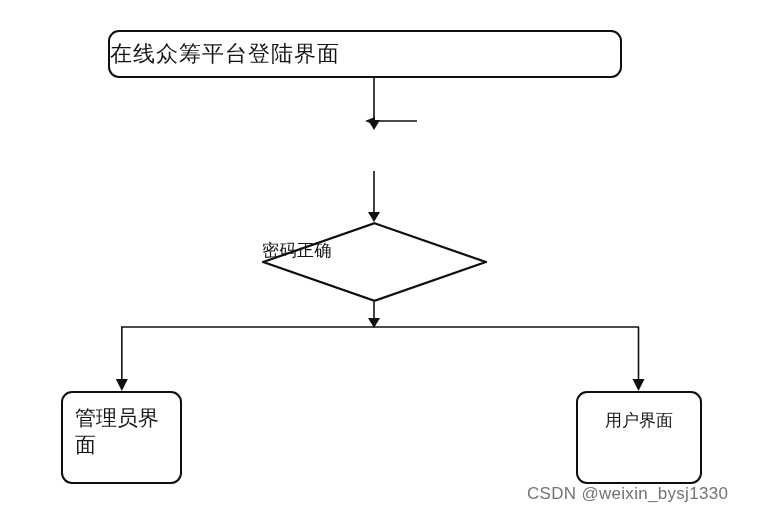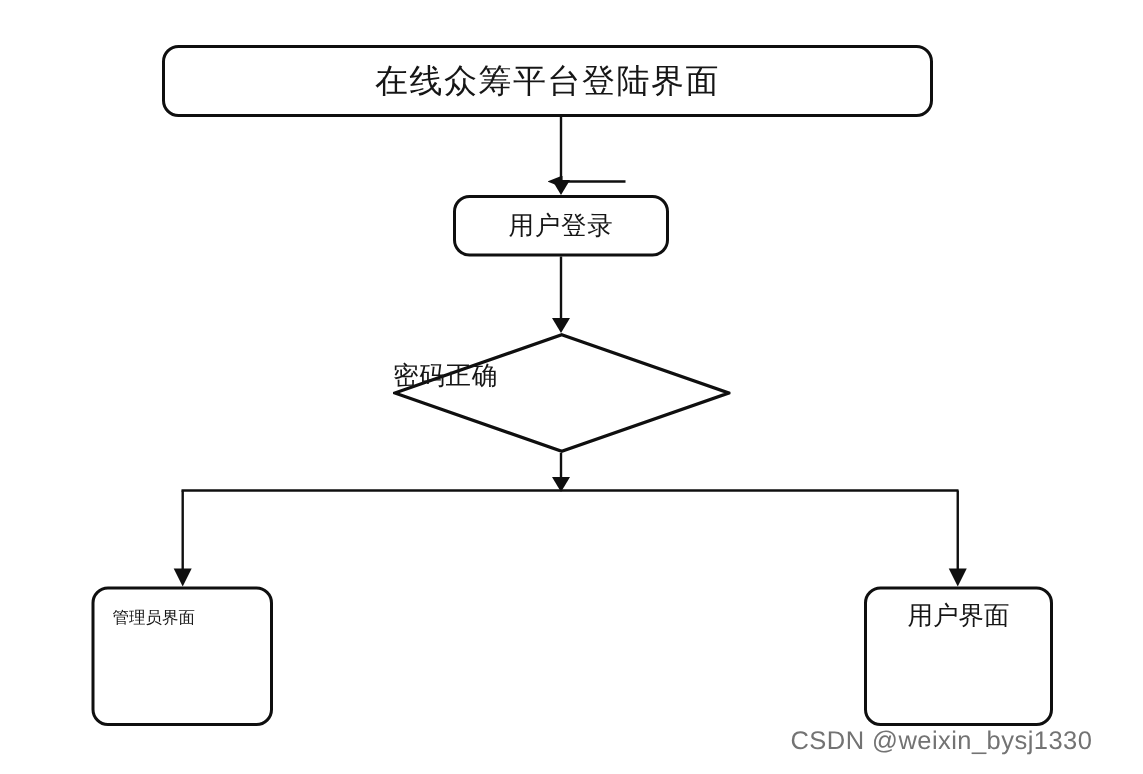--- a/index.html
+++ b/index.html
@@ -31,21 +31,20 @@
     display: block;
     line-height: 1.28;
     white-space: pre-wrap;
   }
 
   
   #node-title {
     left: 108px; top: 30px;
     width: 514px; height: 48px;
     align-items: center;
-    justify-content: center;
   }
   #node-title .node-text {
     font-size: 22px;
     letter-spacing: 1px;
   }
 
   #node-login {
     left: 302px; top: 130px;
     width: 144px; height: 41px;
     align-items: center;
@@ -57,30 +56,30 @@
   }
 
   #node-admin {
     left: 61px; top: 391px;
     width: 121px; height: 93px;
     align-items: flex-start;
     justify-content: flex-start;
     padding: 12px 9px 0 12px;
   }
   #node-admin .node-text {
-    font-size: 11px;
+    font-size: 21px;
     text-align: left;
   }
 
   #node-user {
     left: 576px; top: 391px;
     width: 126px; height: 93px;
     align-items: flex-start;
     justify-content: center;
-    padding-top: 7px;
+    padding-top: 17px;
   }
   #node-user .node-text {
     font-size: 17px;
     text-align: center;
   }
 
   
   #node-decision {
     position: absolute;
     left: 262px; top: 222px;
@@ -158,23 +157,20 @@
     <g>
       <line x1="638.5" y1="327" x2="638.5" y2="381" stroke="#0f0f0f" stroke-width="1.6"></line>
       <path d="M632.5,379 L644.5,379 L638.5,391 z" fill="#0f0f0f"></path>
     </g>
   </svg>
 
   <div class="node rounded" id="node-title">
     <span class="node-text">在线众筹平台登陆界面</span>
   </div>
 
-  <div class="node rounded" id="node-login">
-    <span class="node-text">用户登录</span>
-  </div>
 
   <div id="node-decision">
     <svg width="225" height="80" viewBox="0 0 225 80" xmlns="http://www.w3.org/2000/svg">
       <polygon points="112.5,1.2 223.8,40 112.5,78.8 1.2,40" fill="#ffffff" stroke="#0f0f0f" stroke-width="2.2" stroke-linejoin="miter"></polygon>
     </svg>
     <span class="node-text">密码正确</span>
   </div>
 
   <div class="node rounded" id="node-admin">
     <span class="node-text">管理员界面</span>

